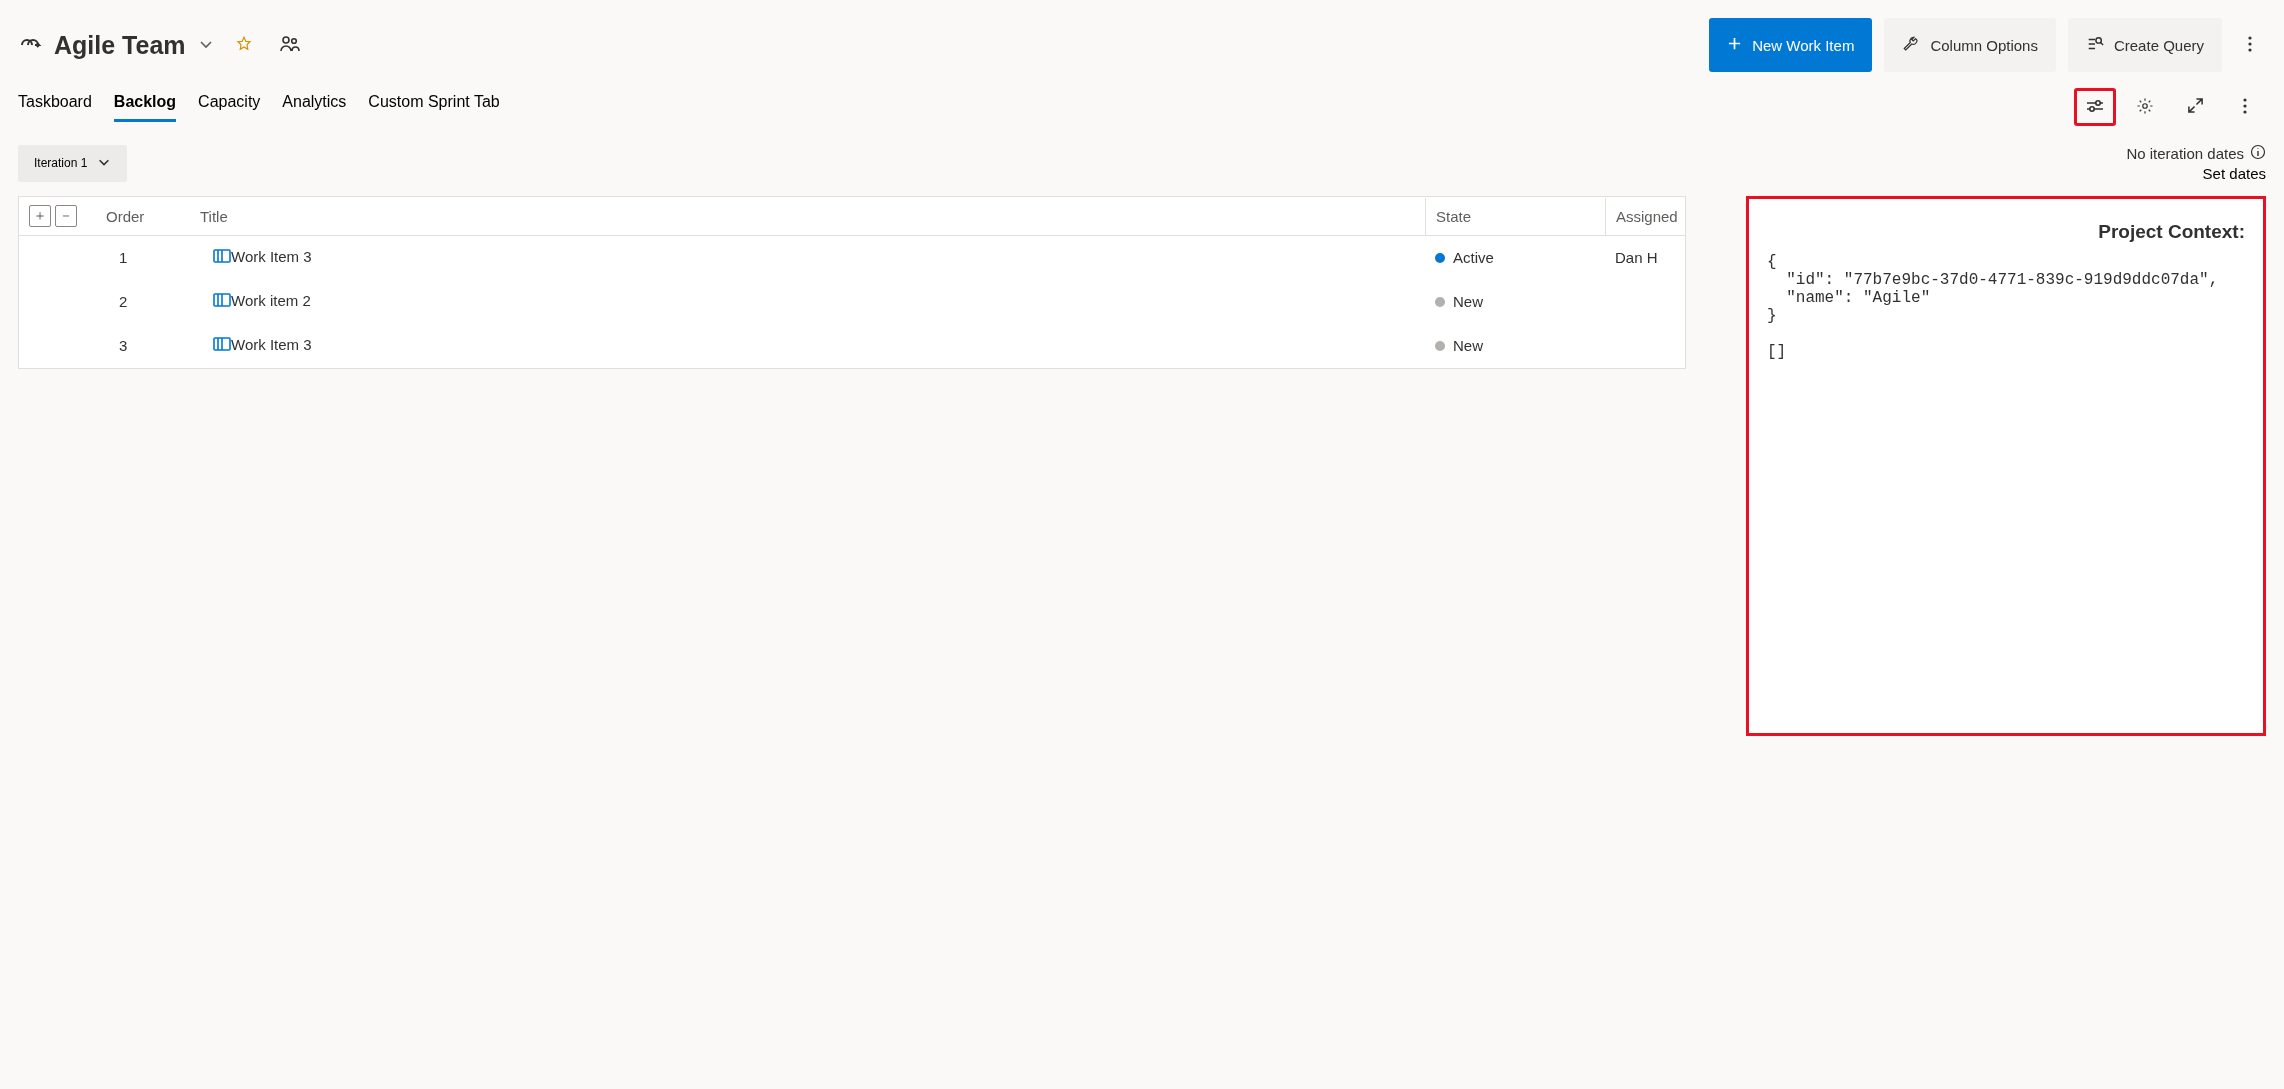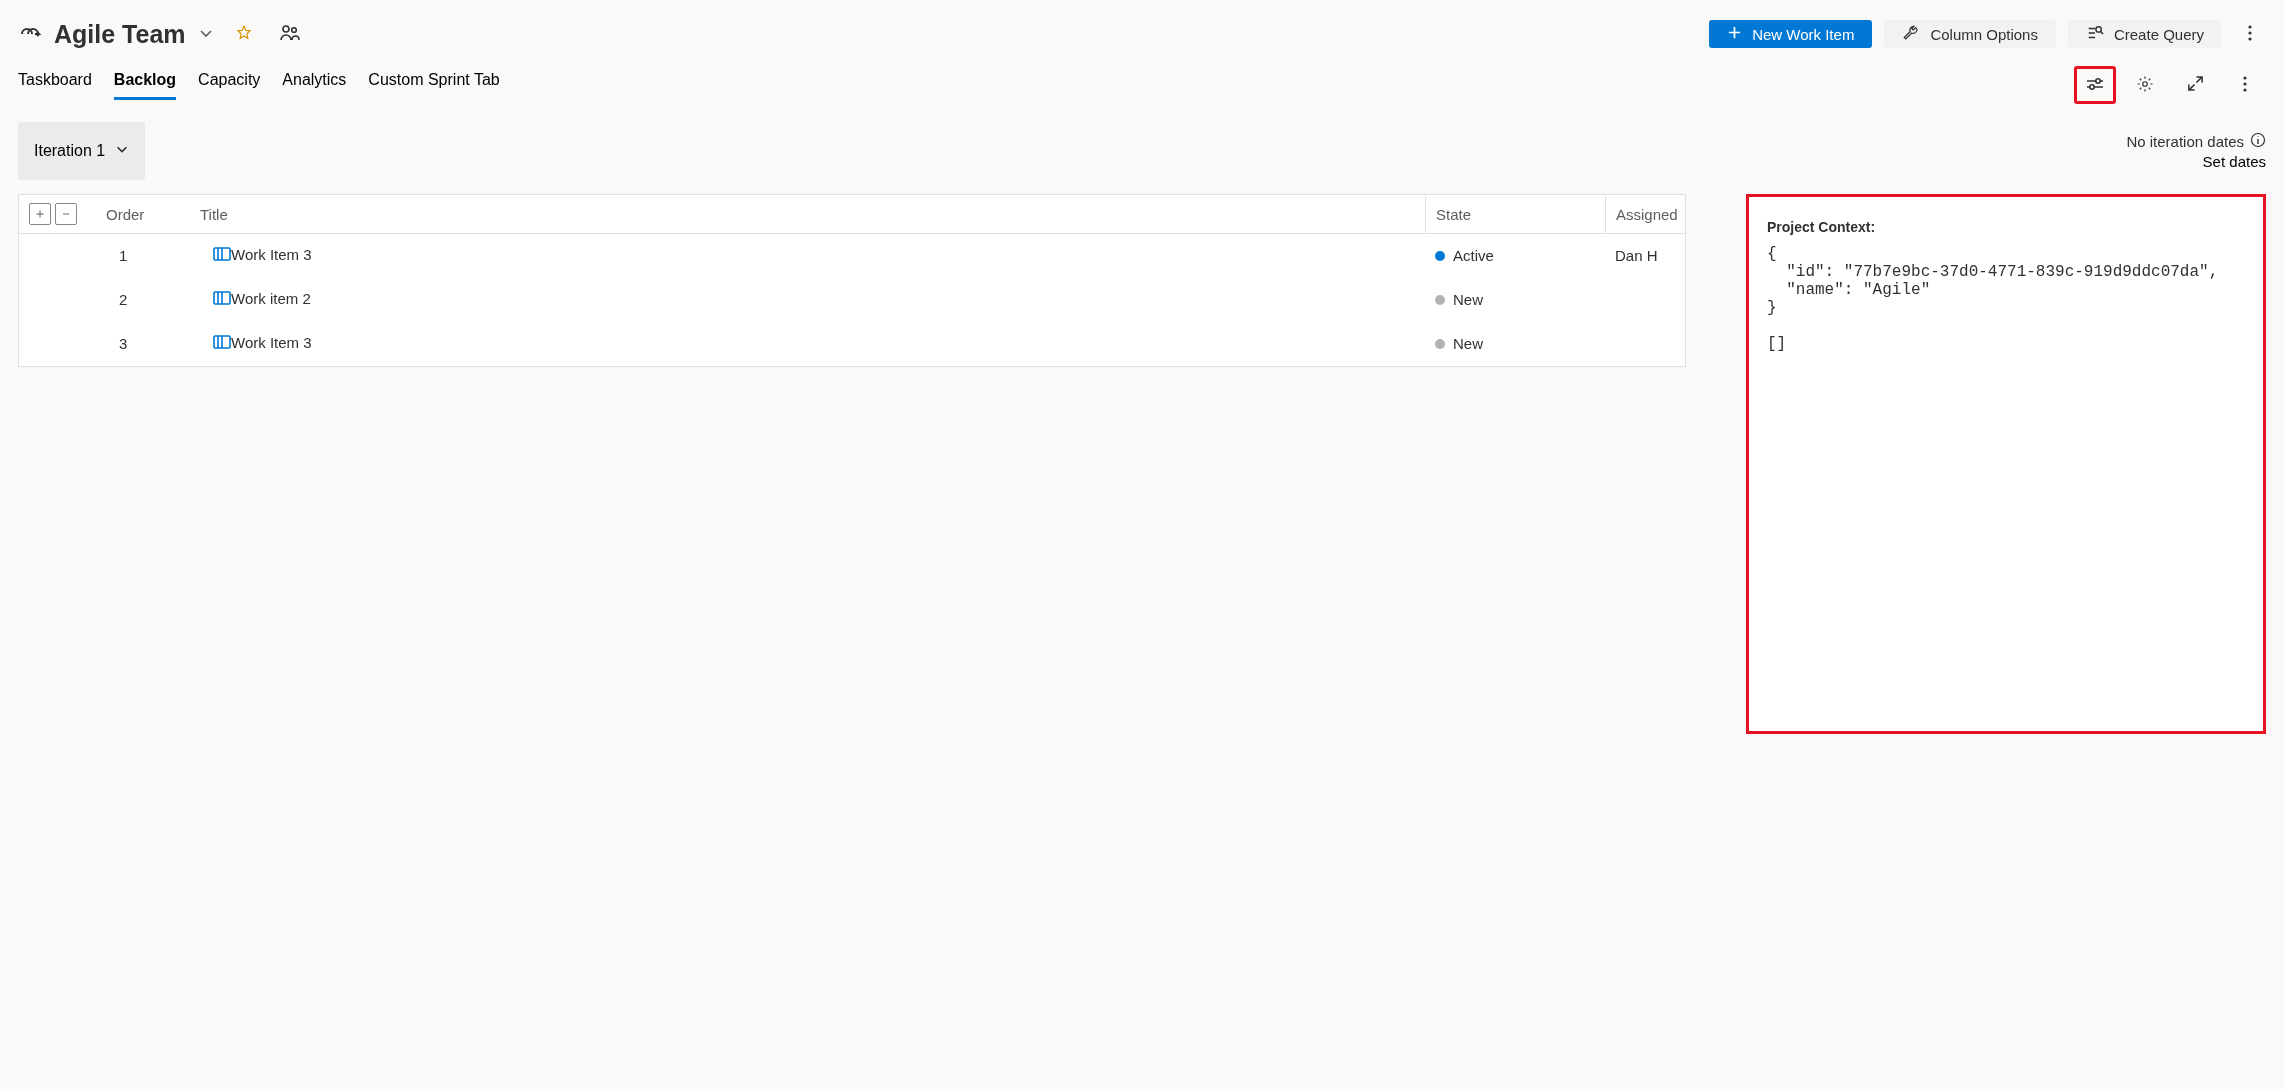--- a/index.html
+++ b/index.html
@@ -17,37 +17,37 @@
     .team-title { font-size: 25px; font-weight: 600; }
     .chev { color:#605e5c; }
     .star-btn, .people-btn, .kebab {
       background: none; border: none; cursor: pointer; width: 32px; height: 32px;
       display:flex; align-items:center; justify-content:center; border-radius:3px;
     }
     .top-right { display:flex; align-items:center; gap:12px; }
     .btn {
       display:flex; align-items:center; gap:10px; padding:8px 18px;
       border:none; border-radius:3px; font-size:15px; cursor:pointer;
-      height:28px;
+      height:54px;
     }
     .btn-primary { background:#0078d4; color:#fff; }
     .btn-secondary { background:#f3f2f1; color:#323130; }
     .tabs-row { display:flex; align-items:center; justify-content:space-between; }
     .tabs { display:flex; gap:22px; }
     .tab { font-size:16px; color:#000000; padding-bottom:8px; cursor:pointer; }
     .tab.active { font-weight:600; border-bottom:3px solid #0078d4; color:#000; }
     .tool-icons { display:flex; align-items:center; gap:8px; }
     .tool-icon {
       width:42px; height:38px; display:flex; align-items:center; justify-content:center;
       cursor:pointer; border-radius:3px;
     }
     .tool-icon.highlighted { border:3px solid #e81123; }
     .iter-row { display:flex; align-items:center; justify-content:space-between; margin-top:18px; margin-bottom:14px; }
     .iter-btn {
-      background:#edebe9; border:none; padding:20px 16px; font-size:16px;
+      background:#edebe9; border:none; padding:10px 16px; font-size:12px;
       display:flex; align-items:center; gap:10px; cursor:pointer; border-radius:2px;
     }
     .dates-col { text-align:right; font-size:15px; }
     .dates-col .info-row { display:flex; align-items:center; gap:6px; justify-content:flex-end; margin-bottom:2px; }
     .set-dates { color:#000000; cursor:pointer; }
     .content-split { display:flex; gap:60px; align-items:flex-start; }
     .grid-area { flex:1; background:#fff; border:1px solid #e1dfdd; border-top:1px solid #e1dfdd; }
     .grid-header { display:flex; align-items:center; border-bottom:1px solid #e1dfdd; font-size:15px; color:#605e5c; }
     .exp-col-cell { display:flex; gap:4px; padding:8px 10px; }
     .sq-btn { width:22px; height:22px; border:1px solid #8a8886; background:#fff; display:flex; align-items:center; justify-content:center; border-radius:2px; cursor:pointer; font-size:14px; color:#605e5c; }
@@ -69,21 +69,21 @@
       width:520px; border:3px solid #e81123; background:#fff;
       min-height:540px;
     }
     .panel-header {
       display:flex; align-items:center; justify-content:space-between;
       padding:14px 18px; background:#f7f7f7; border-bottom:1px solid #f3f2f1;
     }
     .panel-title { font-size:19px; }
     .panel-close { background:none; border:none; cursor:pointer; font-size:18px; }
     .panel-body { padding:16px 18px; }
-    .panel-h { font-size:14px; font-weight:700; margin-bottom:10px; margin-top:6px; }
+    .panel-h { font-size:19px; font-weight:700; margin-bottom:10px; margin-top:6px;text-align:right; }
     .panel-pre {
       font-family: Consolas, "Courier New", monospace;
       font-size:16px; white-space:pre; margin-bottom:18px;
     }
   </style>
 </head>
 <body>
 
 <div class="page">
 

